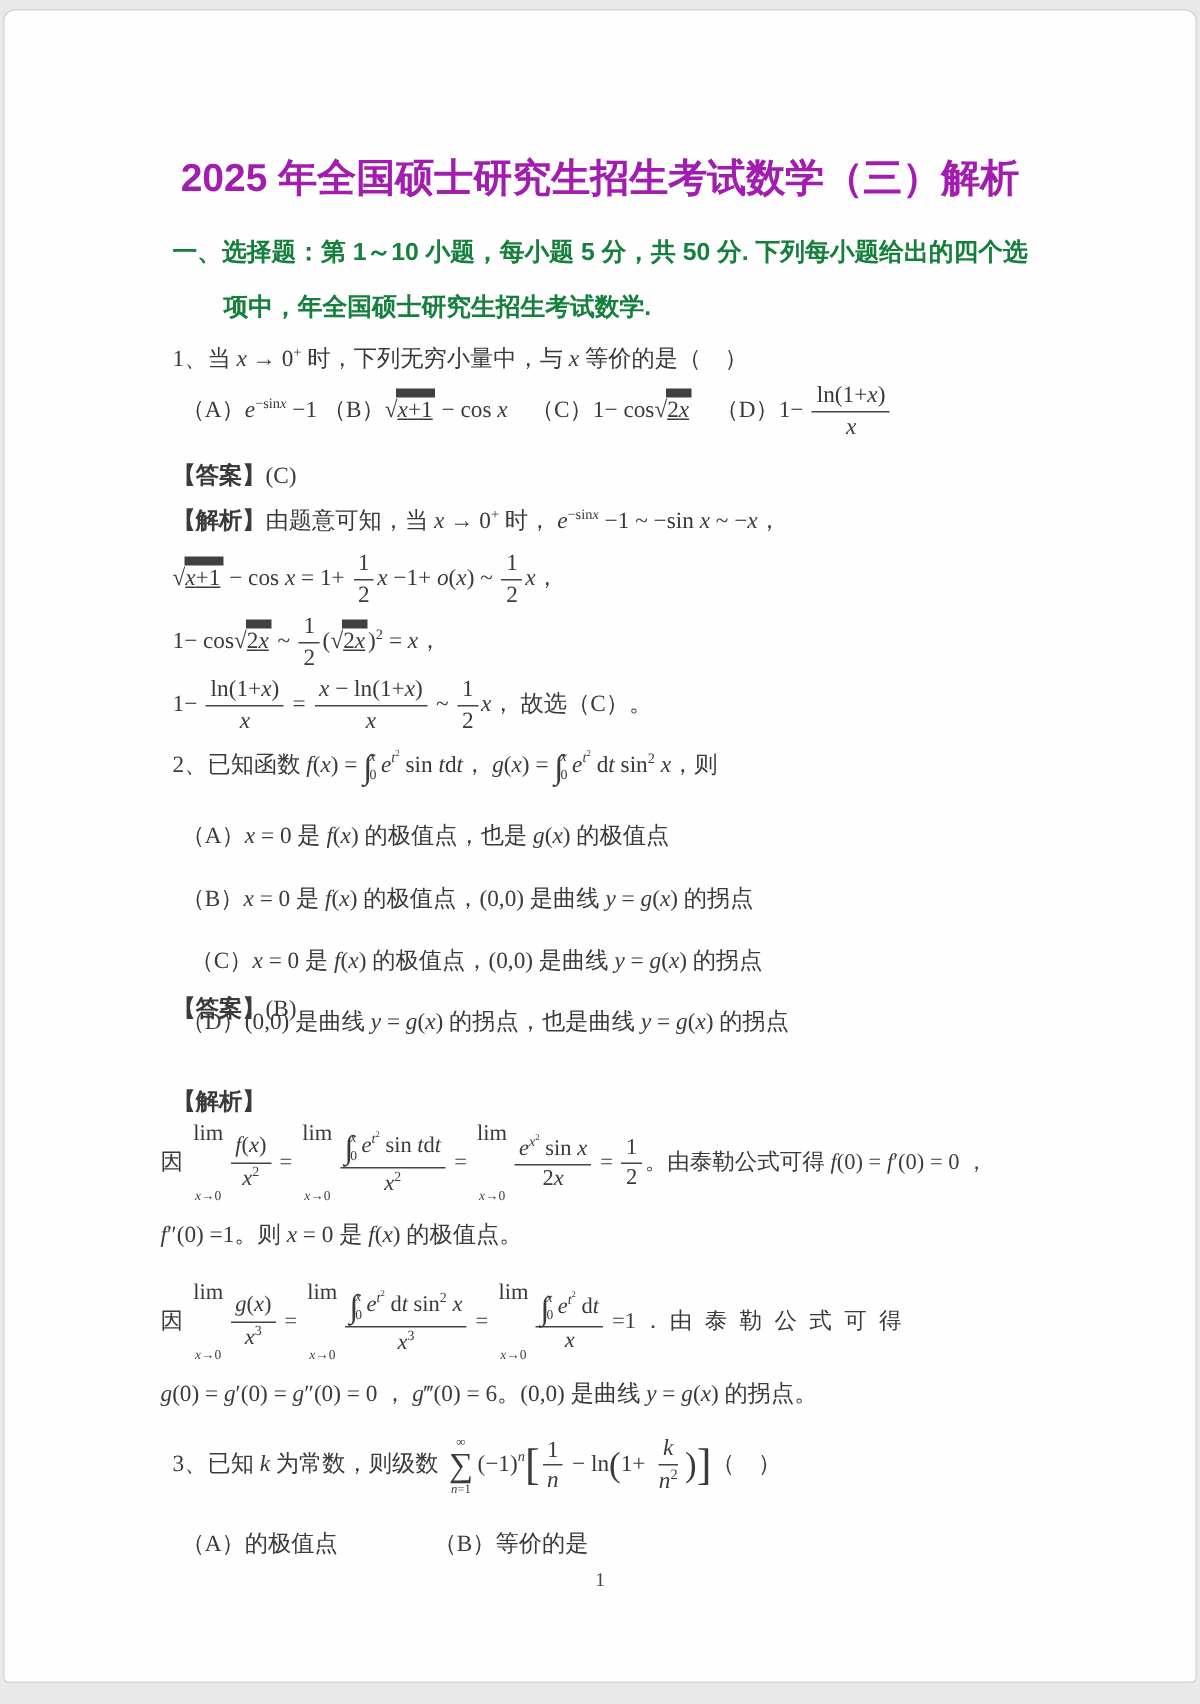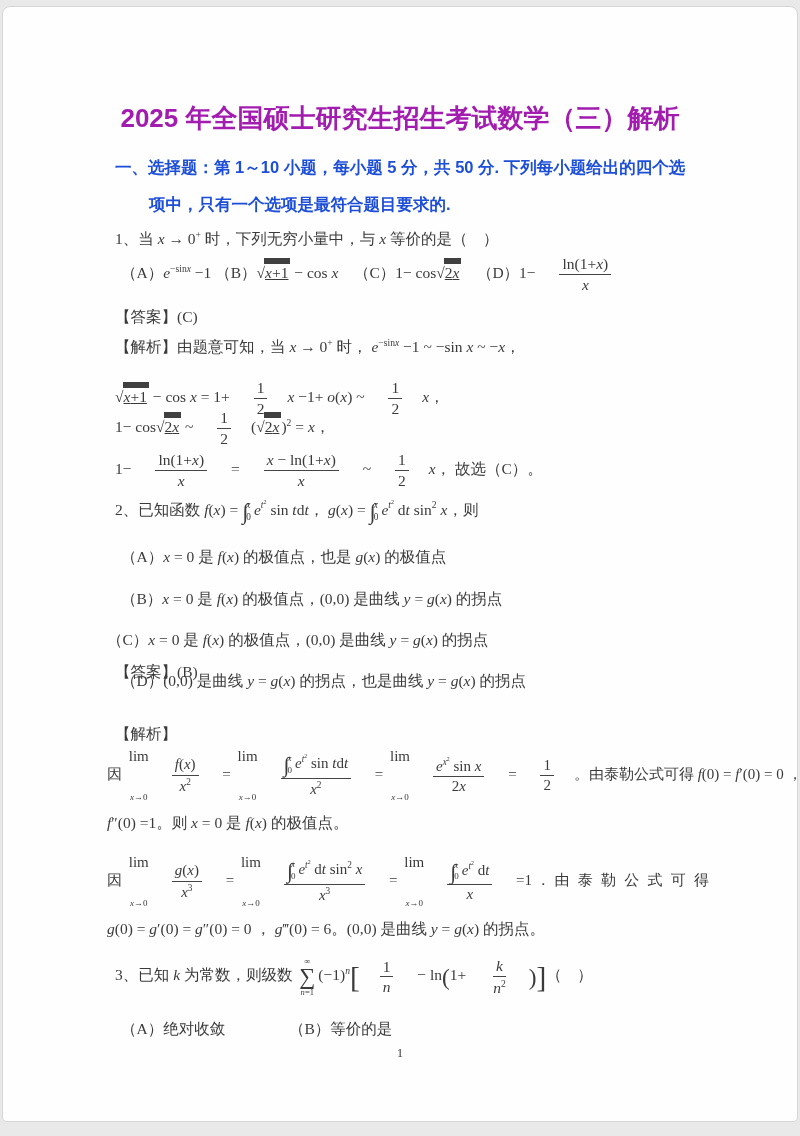--- a/index.html
+++ b/index.html
@@ -2,26 +2,26 @@
 <html><head>
 <meta charset="utf-8">
 <style>
   html,body{margin:0;padding:0;width:800px;height:1136px;overflow:hidden;background:#e9e9e9;}
   .page{position:absolute;top:6px;left:2px;right:2px;bottom:14px;background:#fefefe;
         border:1px solid #d6d6d6;border-radius:8px 8px 4px 4px;}
   .line{position:absolute;left:112px;white-space:nowrap;color:#3a3a3a;
         font-family:"Liberation Serif","DejaVu Serif",serif;font-size:15.5px;}
   .ttl{left:0;right:0;text-align:center;font-weight:bold;font-size:26px;color:#a21caf;
        font-family:"Liberation Sans","DejaVu Sans",sans-serif;}
-  .sec{font-weight:bold;font-size:16.5px;color:#1d4ed8;font-family:"Liberation Sans","DejaVu Sans",sans-serif;}
-  .b{font-weight:normal;}
+  .sec{font-weight:bold;font-size:16.5px;color:#15803d;font-family:"Liberation Sans","DejaVu Sans",sans-serif;}
+  .b{font-weight:bold;}
   i{font-family:"Liberation Serif","DejaVu Serif",serif;}
   sup{font-size:0.62em;}
   .frac{display:inline-flex;flex-direction:column;align-items:center;vertical-align:middle;
-        text-align:center;line-height:1.15;margin:0 20px;}
+        text-align:center;line-height:1.15;margin:0 2px;}
   .frac .n{display:block;padding:0 3px 1px;border-bottom:1px solid #444;}
   .frac .d{display:block;padding:1px 3px 0;}
   .sq{white-space:nowrap;}
   .sq .rs{letter-spacing:-1px;}
   .sq .rv{border-top:6px solid #404040;padding:0 2px 0 1px;text-decoration:underline;}
   .isym{font-size:1.45em;vertical-align:-0.18em;line-height:1;}
   .ib{display:inline-flex;flex-direction:column;align-items:flex-start;font-size:0.6em;
       line-height:1.3;vertical-align:middle;margin:0 3px 0 -2px;}
   .lim{display:inline-flex;flex-direction:column;align-items:center;vertical-align:middle;
        line-height:1.05;margin:0 3px;gap:28px;}
@@ -37,30 +37,30 @@
   .pn{left:0;right:0;text-align:center;font-size:13px;color:#444;}
 </style>
 </head>
 <body>
 
 <div class="page">
 
   <div class="line ttl" style="top:94px">2025 年全国硕士研究生招生考试数学（三）解析</div>
 
   <div class="line sec" style="top:150px">一、选择题：第 1～10 小题，每小题 5 分，共 50 分. 下列每小题给出的四个选</div>
-  <div class="line sec" style="top:187px;left:146px">项中，只有一个选项是最符合题目要求的.</div>
+  <div class="line sec" style="top:187px;left:146px">项中，年全国硕士研究生招生考试数学.</div>
 
   <div class="line" style="top:222px">1、当 <i>x</i> → 0<sup>+</sup> 时，下列无穷小量中，与 <i>x</i> 等价的是（&nbsp;&nbsp;&nbsp;&nbsp;）</div>
   <div class="line" style="top:248px;left:118px">（A）<i>e</i><sup>−sin<i>x</i></sup> −1 （B）<span class="sq"><span class="rs">√</span><span class="rv"><i>x</i>+1</span></span> − cos <i>x</i>　（C）1− cos<span class="sq"><span class="rs">√</span><span class="rv">2<i>x</i></span></span>　（D）1− <span class="frac">
         <span class="n">ln(1+<i>x</i>)</span>
         <span class="d"><i>x</i></span>
       </span></div>
   <div class="line" style="top:300px"><span class="b">【答案】</span>(C)</div>
   <div class="line" style="top:330px"><span class="b">【解析】</span>由题意可知，当 <i>x</i> → 0<sup>+</sup> 时， <i>e</i><sup>−sin<i>x</i></sup> −1 ~ −sin <i>x</i> ~ −<i>x</i>，</div>
-  <div class="line" style="top:372px"><span class="sq"><span class="rs">√</span><span class="rv"><i>x</i>+1</span></span> − cos <i>x</i> = 1+ <span class="frac">
+  <div class="line" style="top:360px"><span class="sq"><span class="rs">√</span><span class="rv"><i>x</i>+1</span></span> − cos <i>x</i> = 1+ <span class="frac">
         <span class="n">1</span>
         <span class="d">2</span>
       </span><i>x</i> −1+ <i>o</i>(<i>x</i>) ~ <span class="frac">
         <span class="n">1</span>
         <span class="d">2</span>
       </span><i>x</i>，</div>
   <div class="line" style="top:402px">1− cos<span class="sq"><span class="rs">√</span><span class="rv">2<i>x</i></span></span> ~ <span class="frac">
         <span class="n">1</span>
         <span class="d">2</span>
       </span>(<span class="sq"><span class="rs">√</span><span class="rv">2<i>x</i></span></span>)<sup>2</sup> = <i>x</i>，</div>
@@ -77,21 +77,21 @@
 
   <div class="line" style="top:492px">2、已知函数 <i>f</i>(<i>x</i>) = <span class="isym">∫</span><span class="ib">
         <span><i>x</i></span>
         <span>0</span>
       </span><i>e</i><sup><i>t</i><sup>2</sup></sup> sin <i>t</i>d<i>t</i>，  <i>g</i>(<i>x</i>) = <span class="isym">∫</span><span class="ib">
         <span><i>x</i></span>
         <span>0</span>
       </span><i>e</i><sup><i>t</i><sup>2</sup></sup> d<i>t</i> sin<sup>2</sup> <i>x</i>，则</div>
   <div class="line" style="top:540px;left:118px">（A）<i>x</i> = 0 是 <i>f</i>(<i>x</i>) 的极值点，也是 <i>g</i>(<i>x</i>) 的极值点</div>
   <div class="line" style="top:582px;left:118px">（B）<i>x</i> = 0 是 <i>f</i>(<i>x</i>) 的极值点，(0,0) 是曲线 <i>y</i> = <i>g</i>(<i>x</i>) 的拐点</div>
-  <div class="line" style="top:623px;left:104px">（C）<i>x</i> = 0 是 <i>f</i>(<i>x</i>) 的极值点，(0,0) 是曲线 <i>y</i> = <i>g</i>(<i>x</i>) 的拐点</div>
+  <div class="line" style="top:623px;left:124px">（C）<i>x</i> = 0 是 <i>f</i>(<i>x</i>) 的极值点，(0,0) 是曲线 <i>y</i> = <i>g</i>(<i>x</i>) 的拐点</div>
   <div class="line" style="top:664px;left:118px">（D）(0,0) 是曲线 <i>y</i> = <i>g</i>(<i>x</i>) 的拐点，也是曲线 <i>y</i> = <i>g</i>(<i>x</i>) 的拐点</div>
   <div class="line" style="top:655px"><span class="b">【答案】</span>(B)</div>
   <div class="line b" style="top:717px">【解析】</div>
   <div class="line" style="top:742px;left:104px;font-size:15px">因 <span class="lim">
         <span>lim</span>
         <span class="ls"><i>x</i>→0</span>
       </span><span class="frac">
         <span class="n"><i>f</i>(<i>x</i>)</span>
         <span class="d"><i>x</i><sup>2</sup></span>
       </span> = <span class="lim">
@@ -146,20 +146,20 @@
         <span class="sg">∑</span>
         <span class="sb"><i>n</i>=1</span>
       </span>(−1)<sup><i>n</i></sup><span class="bk">[</span><span class="frac">
         <span class="n">1</span>
         <span class="d"><i>n</i></span>
       </span> − ln<span class="pk">(</span>1+ <span class="frac">
         <span class="n"><i>k</i></span>
         <span class="d"><i>n</i><sup>2</sup></span>
       </span><span class="pk">)</span><span class="bk">]</span>（&nbsp;&nbsp;&nbsp;&nbsp;）</div>
   <div class="line" style="top:1012px;left:118px">
-    <span>（A）绝对收敛</span>
+    <span>（A）的极值点</span>
     <span style="display:inline-block;width:56px"></span>
     <span>（B）等价的是</span>
   </div>
 
   <div class="line pn" style="top:1038px">1</div>
 
 </div>
 
 </body></html>

